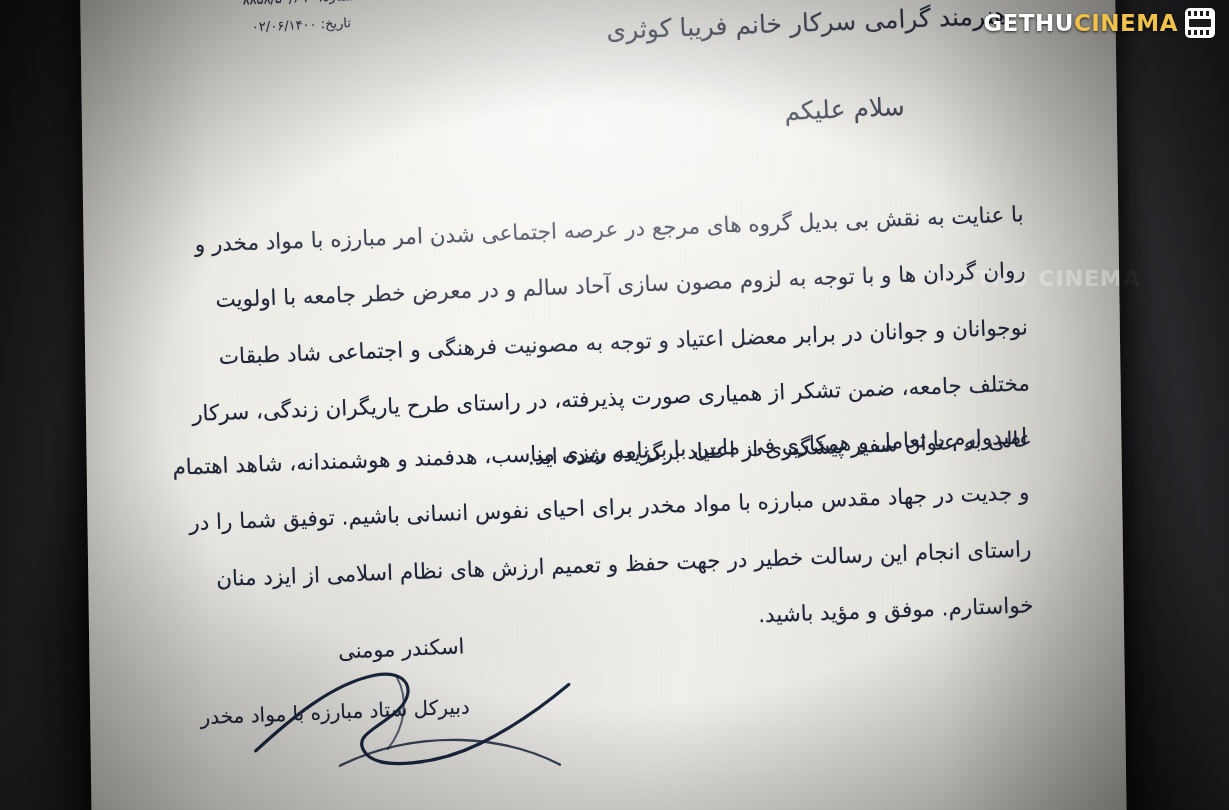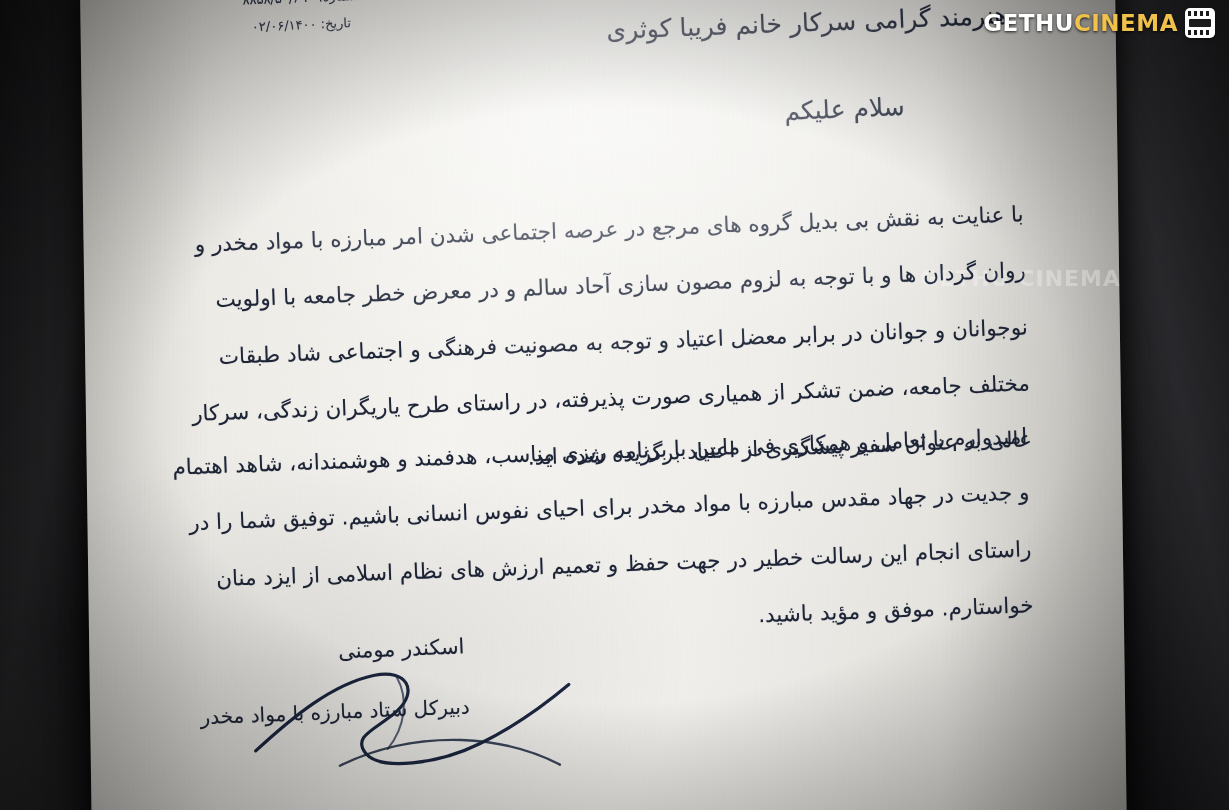--- a/index.html
+++ b/index.html
@@ -229,21 +229,21 @@
     font-size: 23px;
     letter-spacing: .5px;
     line-height: 1;
     text-shadow: 0 1px 3px rgba(0,0,0,.85);
     direction: ltr;
   }
   .wm-text .gold { color: #f0c24b; }
 
   .watermark-ghost {
     position: absolute;
-    right: 108px;
+    right: 88px;
     top: 266px;
     color: rgba(255,255,255,.30);
     font-family: "DejaVu Sans", sans-serif;
     font-weight: bold;
     font-size: 22px;
     letter-spacing: 1px;
     direction: ltr;
     z-index: 25;
     mix-blend-mode: overlay;
   }

